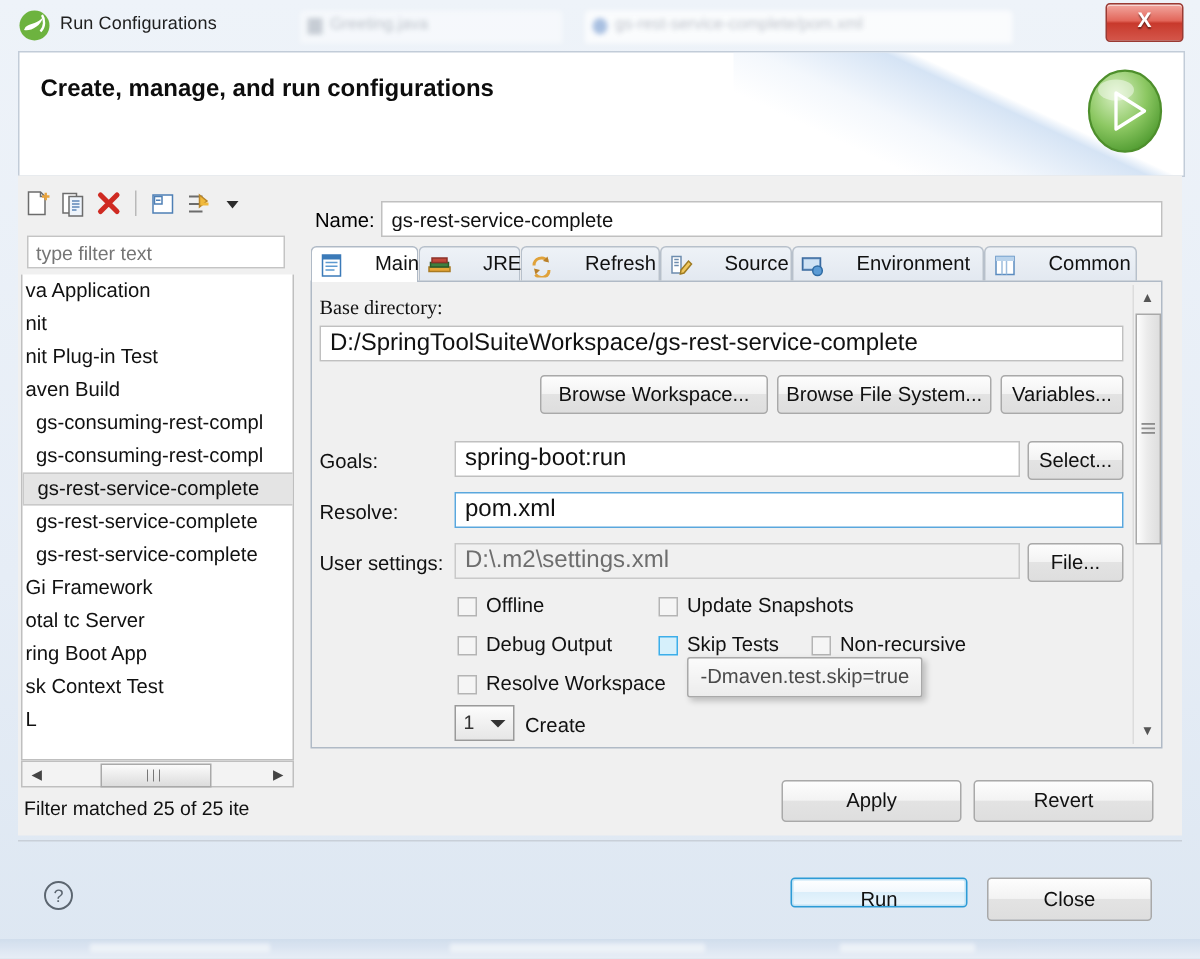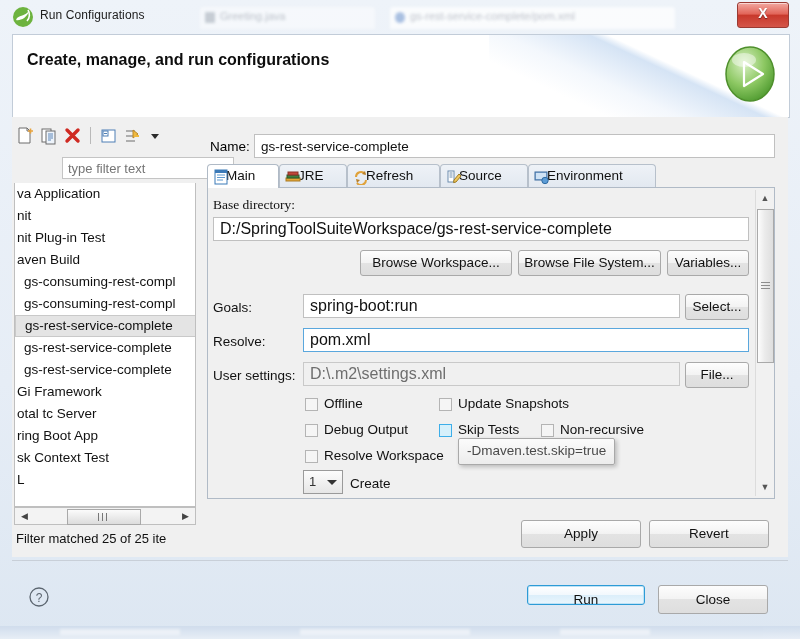--- a/index.html
+++ b/index.html
@@ -110,21 +110,20 @@
 
   .filter-input{
     position:absolute; left:18px; top:157px; width:172px; height:22px;
     border:1px solid #c4c4c4;
     background:#fff;
     box-sizing:border-box;
     padding:2px 5px;
     font-size:13px;
     color:#9a9a9a;
     font-family:"Liberation Sans", sans-serif;
-    margin-left:44px;
   }
 
   .tree-box{
     position:absolute; left:14px; top:183px; width:182px; height:324px;
     background:#ffffff;
     border:1px solid #bfbfbf;
     border-top:none;
     overflow:hidden;
     box-sizing:border-box;
   }
@@ -183,21 +182,21 @@
     font-size:13.5px; color:#111;
     font-family:"Liberation Sans", sans-serif;
   }
 
   .tabstrip{
     position:absolute; left:207px; top:164px; width:568px; height:24px;
   }
   .tab{
     position:absolute; top:0; height:24px;
     box-sizing:border-box;
-    padding:3px 8px 0 18px;
+    padding:3px 8px 0 42px;
     font-size:13.5px;
     color:#111;
     white-space:nowrap;
     border:1px solid #b7c0cb;
     border-bottom:none;
     border-radius:4px 4px 0 0;
     background:linear-gradient(180deg,#eef2f7,#e2e8f0);
     cursor:pointer;
   }
   .tab.active{
@@ -504,20 +503,30 @@
     <div class="tab" style="left:321px; width:128px;">
       <span class="ticon">
         <svg width="16" height="16" viewBox="0 0 16 16">
           <rect x="1" y="3" width="12" height="8" fill="#8fb3d9" stroke="#3a6a9e"></rect>
           <rect x="2" y="4" width="10" height="6" fill="#cfe2f4"></rect>
           <circle cx="11" cy="11.5" r="3.2" fill="#5b9bd5" stroke="#2f6ba3"></circle>
         </svg>
       </span>
       <span>Environment</span>
     </div>
+    <div class="tab" style="left:449px; width:102px;">
+      <span class="ticon">
+        <svg width="16" height="16" viewBox="0 0 16 16">
+          <rect x="2" y="2" width="12" height="12" fill="#fff" stroke="#5b8cc0"></rect>
+          <rect x="2" y="2" width="12" height="3" fill="#b9d3ec"></rect>
+          <path d="M6 5 v9 M9 5 v9" stroke="#9dbcdd"></path>
+        </svg>
+      </span>
+      <span>Common</span>
+    </div>
   </div>
 
   <div class="tabpanel"></div>
 
   <div class="fld-label" style="left:213px; top:197px;font-family:Liberation Serif, serif;">Base directory:</div>
   <input class="txt" style="left: 213px; top: 217px; width: 536px;" type="text" value="D:/SpringToolSuiteWorkspace/gs-rest-service-complete">
 
   <div class="btn" style="left:360px; top:250px; width:152px;">Browse Workspace...</div>
   <div class="btn" style="left:518px; top:250px; width:143px;">Browse File System...</div>
   <div class="btn" style="left:667px; top:250px; width:82px;">Variables...</div>

